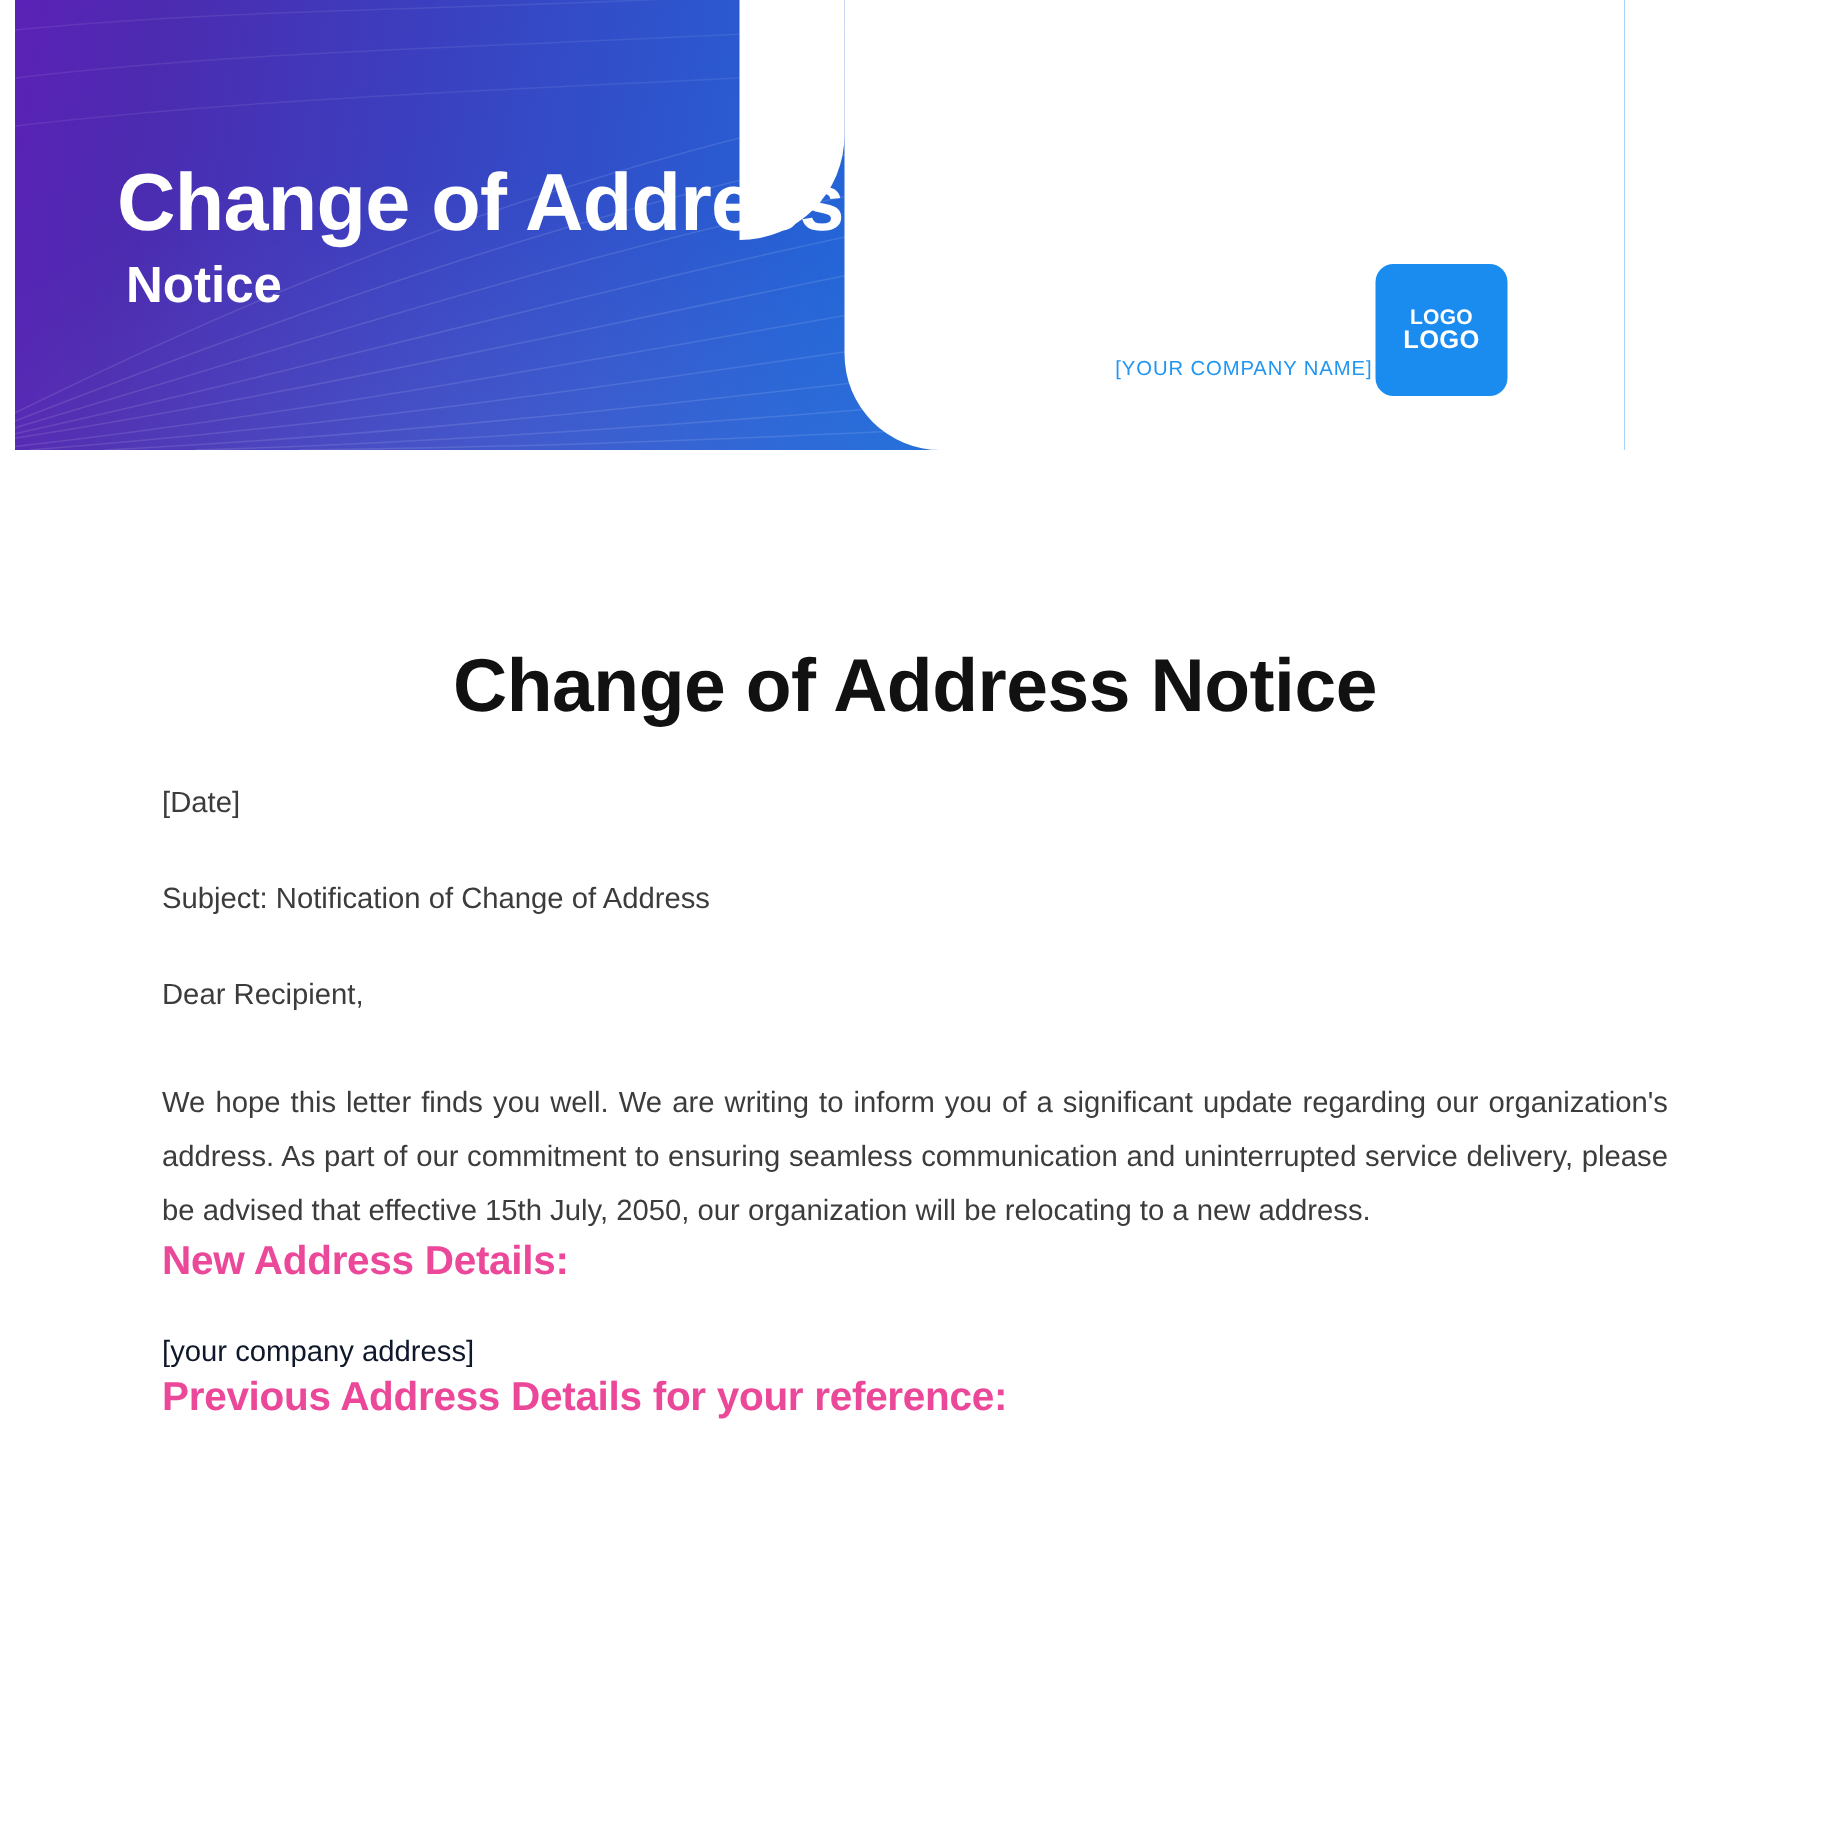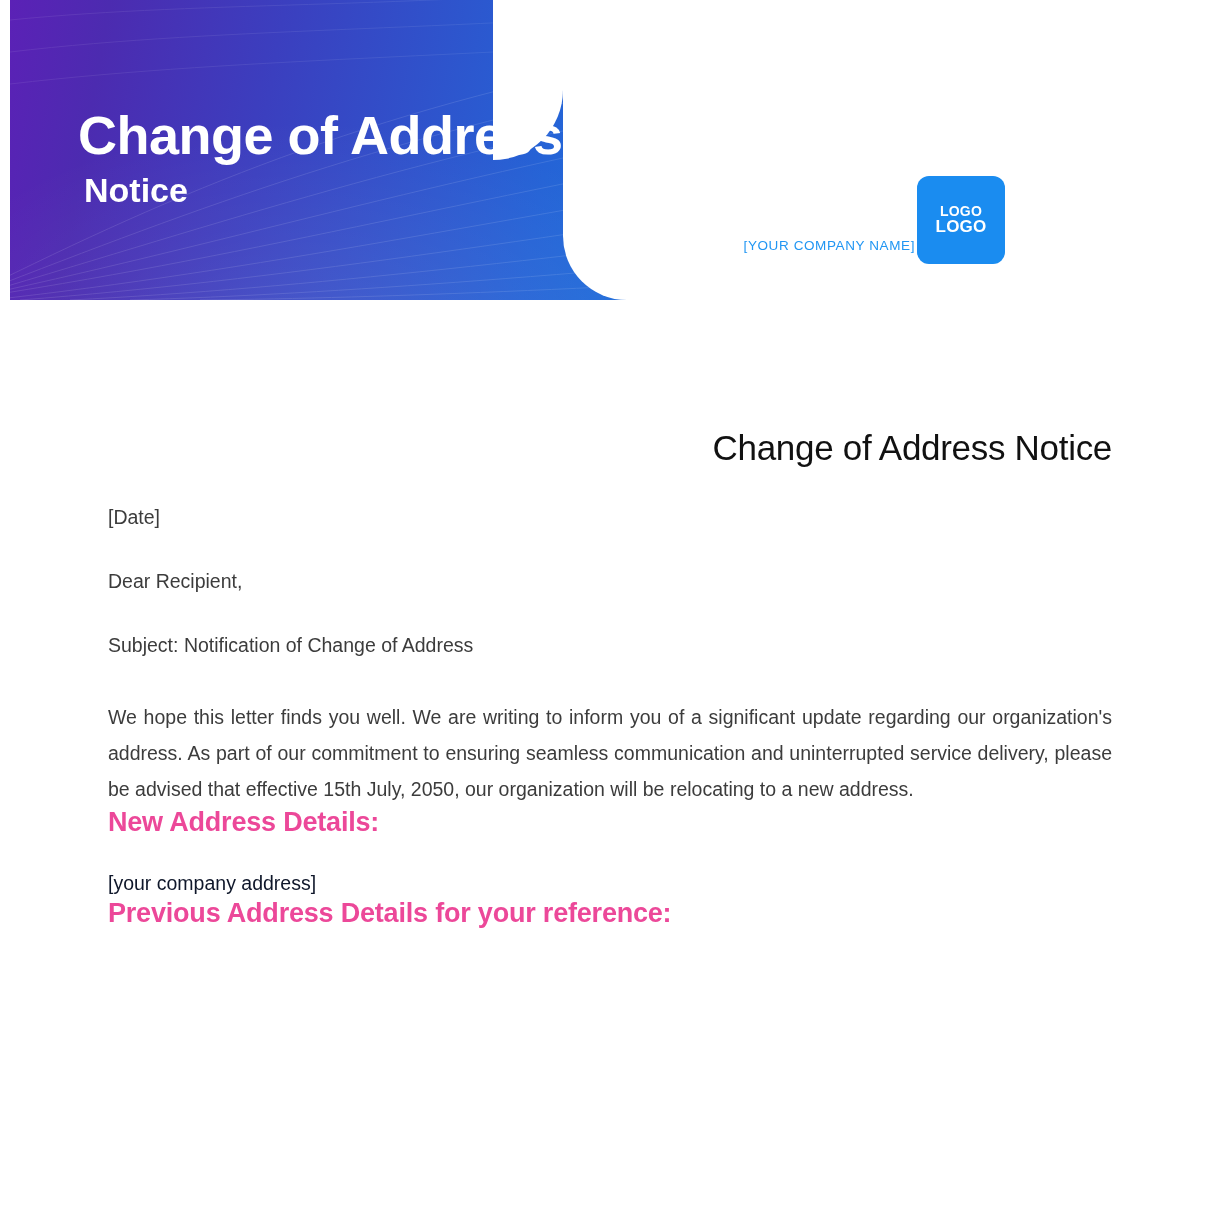--- a/index.html
+++ b/index.html
@@ -133,23 +133,23 @@
     font-weight: bold;
     letter-spacing: 0.2px;
   }
 
   
   .doc {
     position: relative;
     padding: 0 108px;
   }
   .doc-title {
-    text-align: right;
-    font-size: 35px;
-    font-weight: normal;
+    text-align: center;
+    font-size: 50px;
+    font-weight: bold;
     color: #111111;
     margin-top: 128px;
     letter-spacing: -0.3px;
   }
   .p {
     font-size: 19.5px;
     color: #3c3c3c;
     line-height: 1.55;
     margin-top: 34px;
   }
@@ -209,21 +209,21 @@
   <div class="logo-box">
     <div class="logo-line1">LOGO</div>
     <div class="logo-line2">LOGO</div>
   </div>
 </div>
 
 <div class="doc">
   <div class="doc-title">Change of Address Notice</div>
 
   <div class="p">[Date]</div>
+  <div class="p">Subject: Notification of Change of Address</div>
   <div class="p">Dear Recipient,</div>
-  <div class="p">Subject: Notification of Change of Address</div>
   <div class="p p-justify">We hope this letter finds you well. We are writing to inform you of a significant update regarding our organization's address. As part of our commitment to ensuring seamless communication and uninterrupted service delivery, please be advised that effective 15th July, 2050, our organization will be relocating to a new address.</div>
 
   <div class="section-head">New Address Details:</div>
   <div class="addr-line">[your company address]</div>
 
   <div class="section-head">Previous Address Details for your reference:</div>
 </div>
 
 </body></html>

